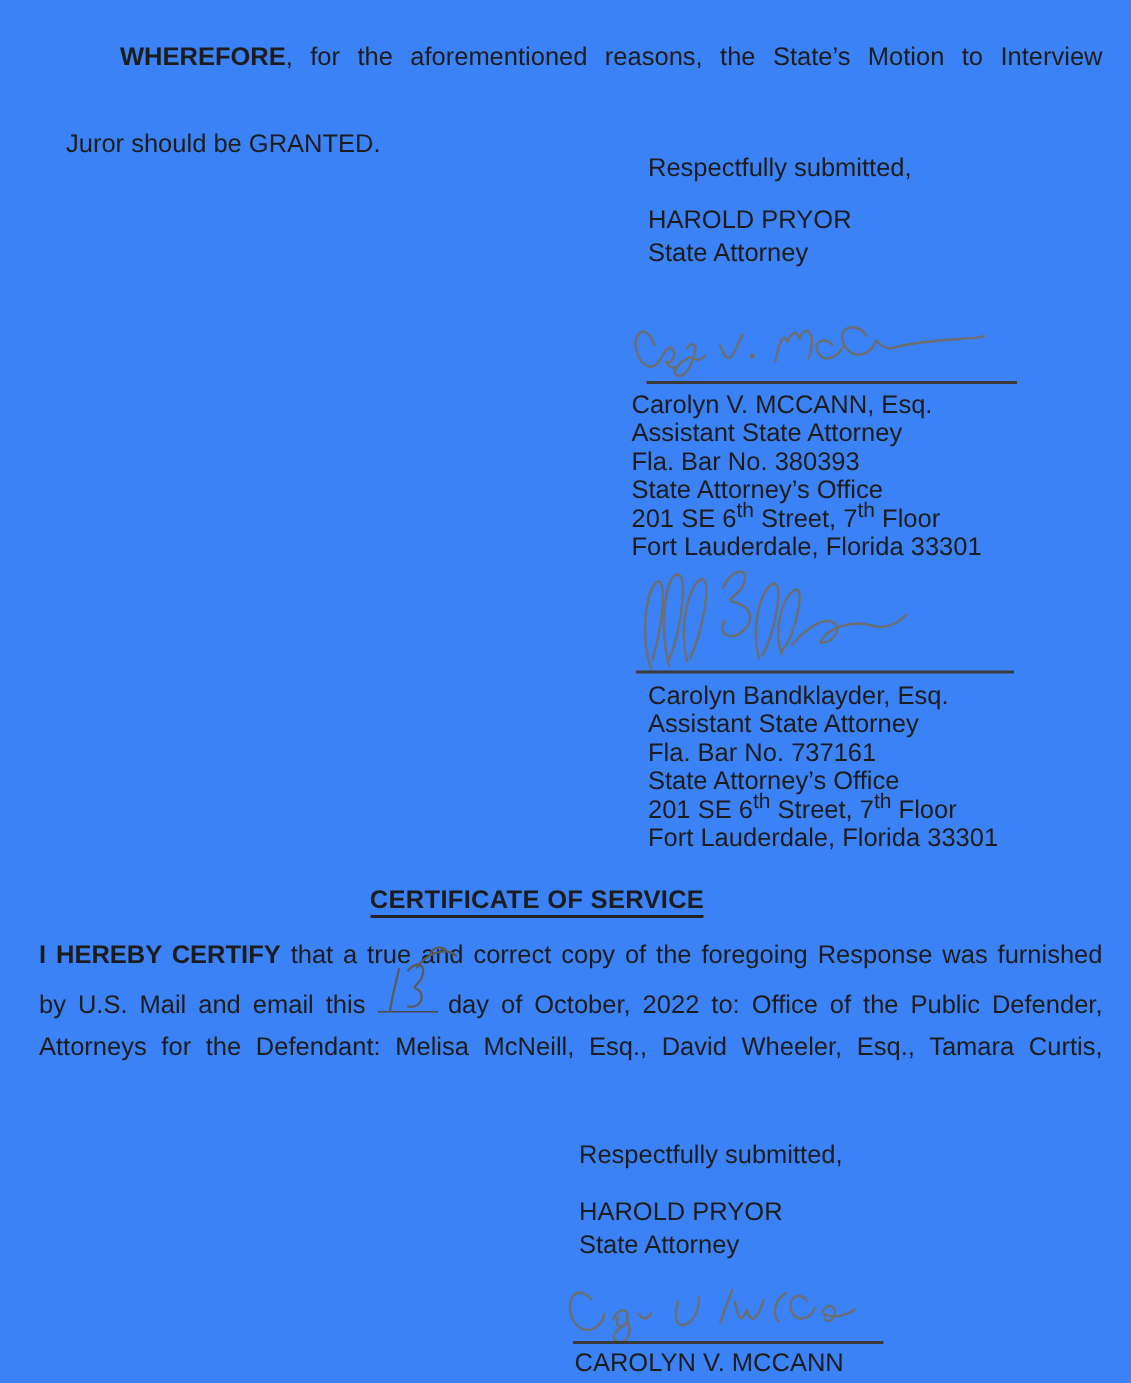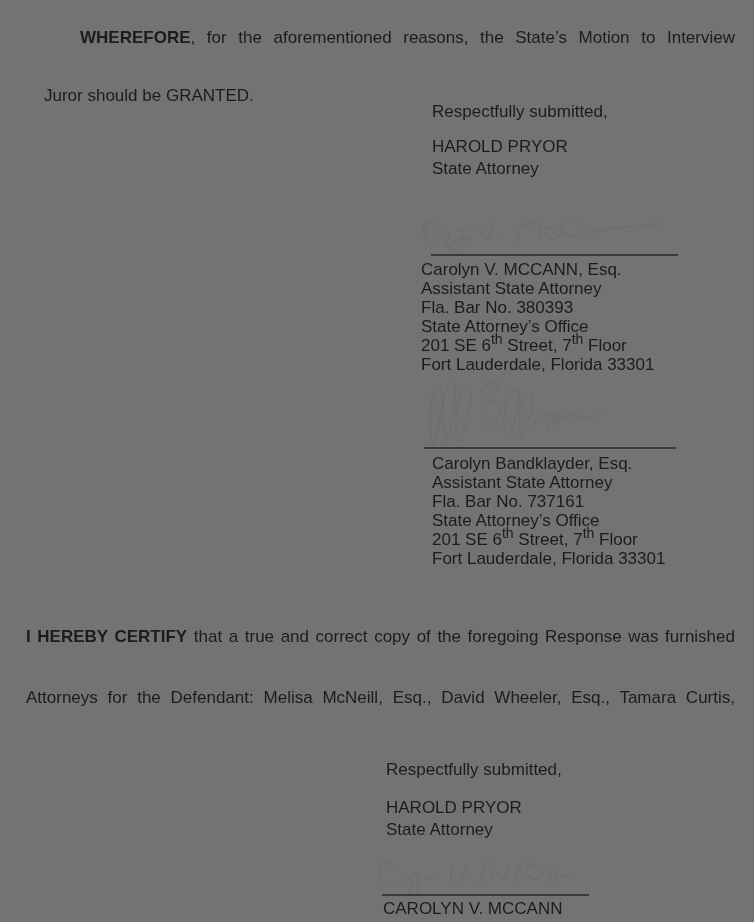--- a/index.html
+++ b/index.html
@@ -1,20 +1,20 @@
 <!DOCTYPE html>
 <html><head>
 <meta charset="utf-8">
 <style>
   html,body { margin:0; padding:0; background:#e8e8e8; }
   .page {
     position:relative;
     width:754px; height:922px;
     margin:0 auto;
-    background:#737373;
+    background:#3b82f6;
     font-family:"Liberation Sans", sans-serif;
     font-size:17px;
     color:#1c1c1c;
     overflow:hidden;
   }
   .abs { position:absolute; }
   .line { line-height:22px; white-space:nowrap; }
   .wrapline { line-height:22px; }
   .just { text-align:justify; text-align-last:justify; white-space:normal; }
   .bold { font-weight:bold; }
@@ -96,23 +96,33 @@
     <div>Carolyn Bandklayder, Esq.</div>
     <div>Assistant State Attorney</div>
     <div>Fla. Bar No. 737161</div>
     <div>State Attorney’s Office</div>
     <div>
       <span>201 SE 6</span><sup>th</sup><span> Street, 7</span><sup>th</sup><span> Floor</span>
     </div>
     <div>Fort Lauderdale, Florida 33301</div>
   </div>
 
+  <div class="abs heading-wrap" style="top:590px;">
+    <span class="heading-text">CERTIFICATE OF SERVICE</span>
+  </div>
 
   <div class="abs wrapline just" style="top:626px; left:26px; width:709px;">
     <span class="bold">I HEREBY CERTIFY</span><span> that a true and correct copy of the foregoing Response was furnished</span>
+  </div>
+  <div class="abs wrapline just" style="top:656px; left:26px; width:709px;">
+    <span>by U.S. Mail and email this</span><span class="day-blank" aria-label="13"><svg width="58" height="48" viewBox="0 0 58 48" aria-hidden="true">
+        <path d="M10,44 C11,36 14,25 16,16"></path>
+        <path d="M22,17 C28,10 35,13 31,22 C29,26 25,28 27,29 C34,31 32,43 22,41"></path>
+        <path d="M28,15 C34,6 46,1 54,7 M47,3 C42,0 37,3 37,7"></path>
+      </svg></span><span>day of October, 2022 to:  Office of the Public Defender,</span>
   </div>
   <div class="abs wrapline just" style="top:687px; left:26px; width:709px;">Attorneys for the Defendant:  Melisa McNeill, Esq., David Wheeler, Esq., Tamara Curtis,</div>
 
   <div class="abs line" style="top:759px; left:386px;">Respectfully submitted,</div>
   <div class="abs" style="top:797px; left:386px; line-height:22px;">
     <div>HAROLD PRYOR</div>
     <div>State Attorney</div>
   </div>
 
   <div class="abs sig" style="top:852px; left:376px;">

